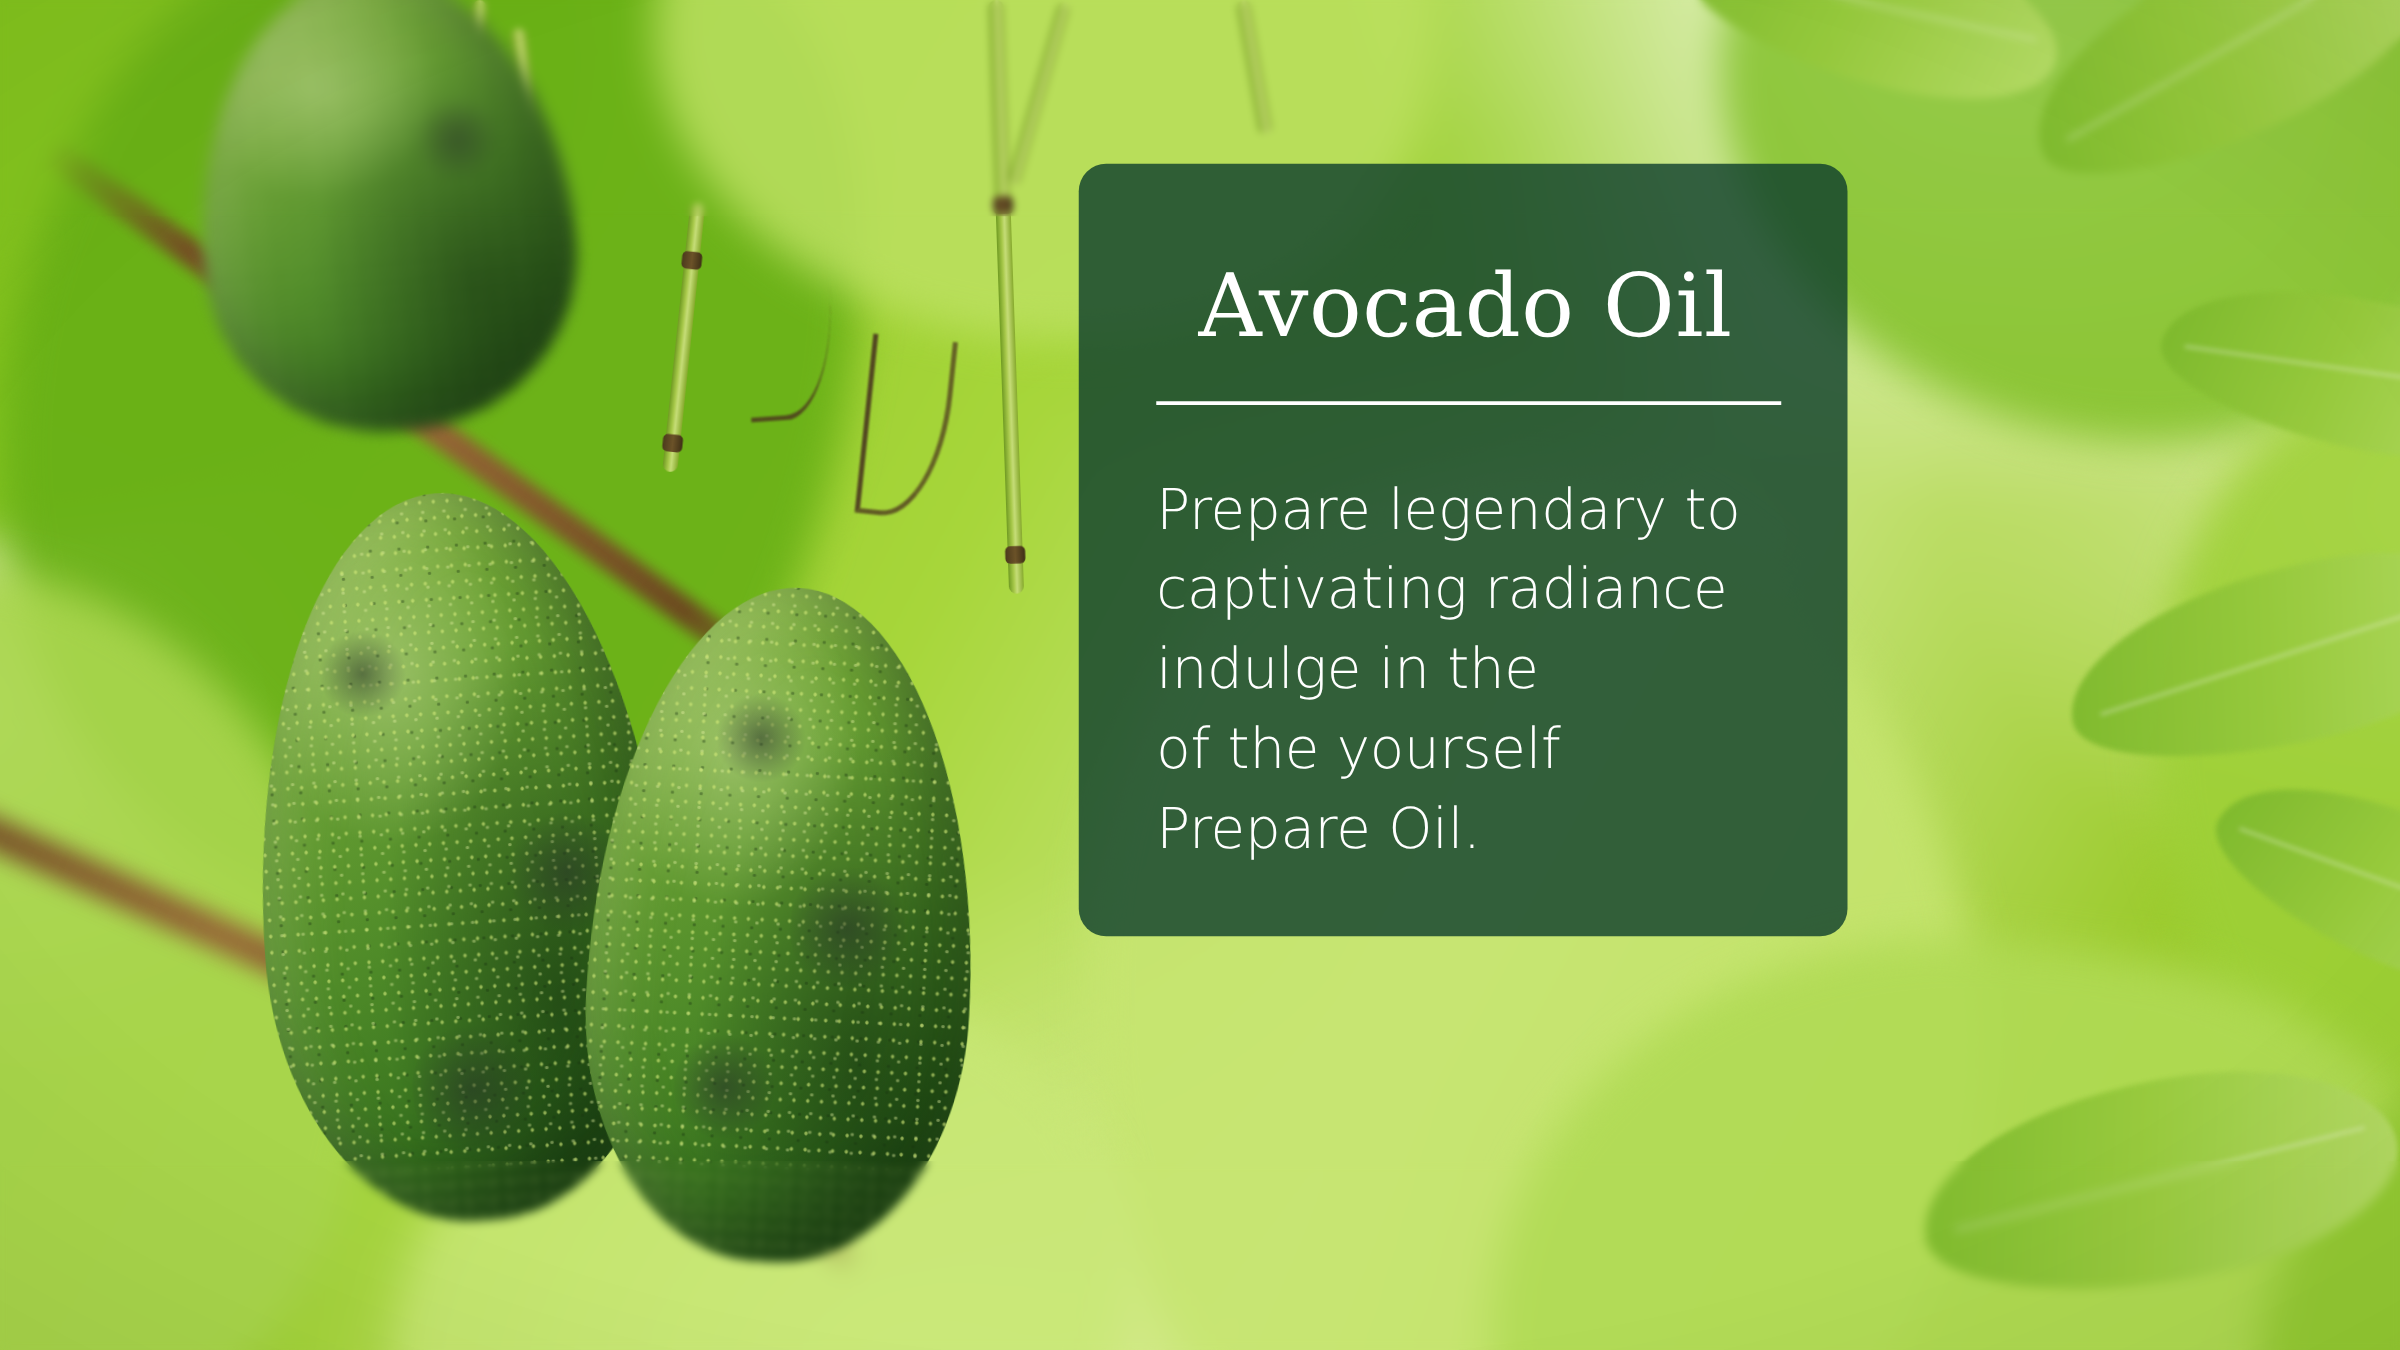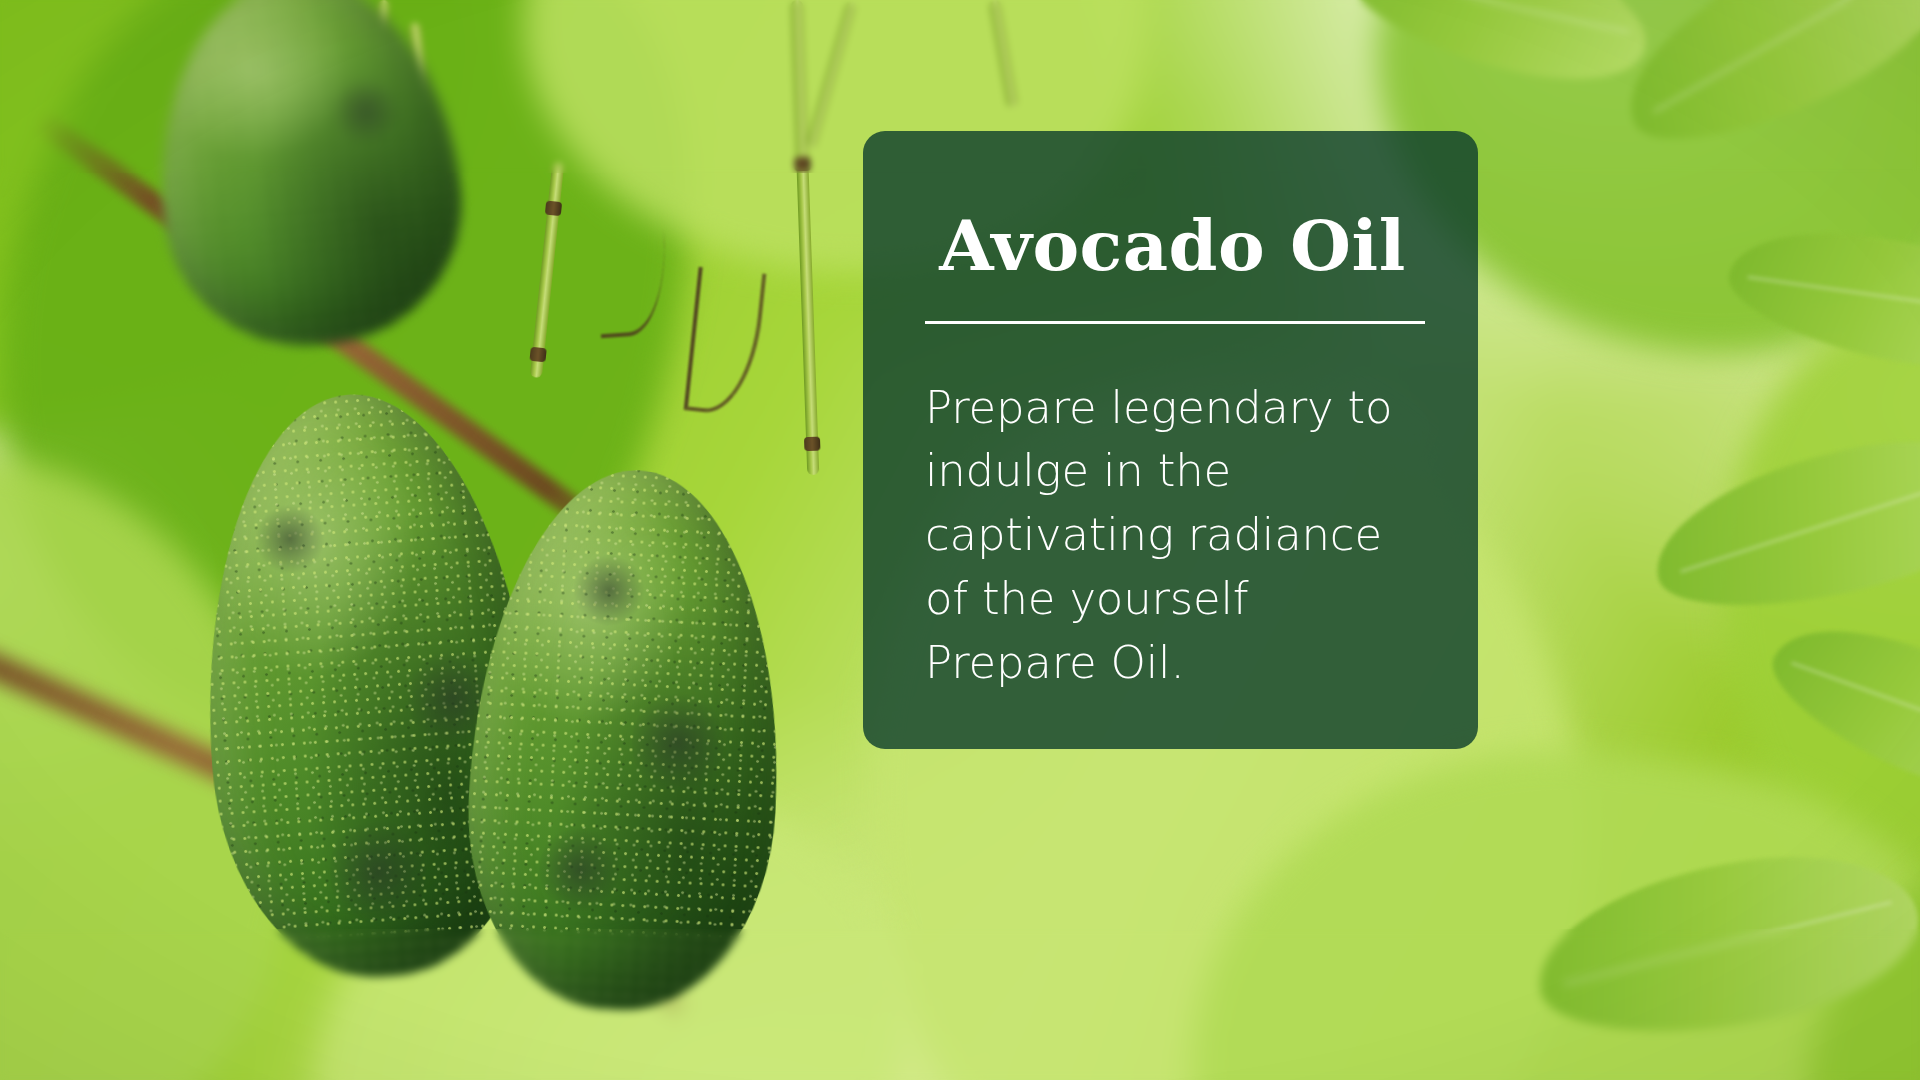--- a/index.html
+++ b/index.html
@@ -158,21 +158,21 @@
     height: 618px;
     border-radius: 22px;
     background: rgba(13, 61, 44, 0.80);
     box-sizing: border-box;
     padding: 78px 58px 0 62px;
   }
 
   .card-title {
     margin: 0;
     font-family: "DejaVu Serif", "Liberation Serif", serif;
-    font-weight: 700;
+    font-weight: 400;
     font-size: 70px;
     line-height: 1.05;
     letter-spacing: 0.5px;
     color: #ffffff;
     text-align: center;
     white-space: nowrap;
   }
 
   .divider {
     margin: 38px auto 0 auto;
@@ -267,20 +267,20 @@
     <div class="vignette"></div>
   </div>
 
   <div class="card">
     <h1 class="card-title">Avocado Oil</h1>
 
     <hr class="divider">
 
     <p class="card-body">
       <span class="ln">Prepare legendary to</span>
+      <span class="ln">captivating radiance</span>
       <span class="ln">indulge in the</span>
-      <span class="ln">captivating radiance</span>
       <span class="ln">of the yourself</span>
       <span class="ln">Prepare Oil.</span>
     </p>
   </div>
 
 </div>
 
 </body></html>

